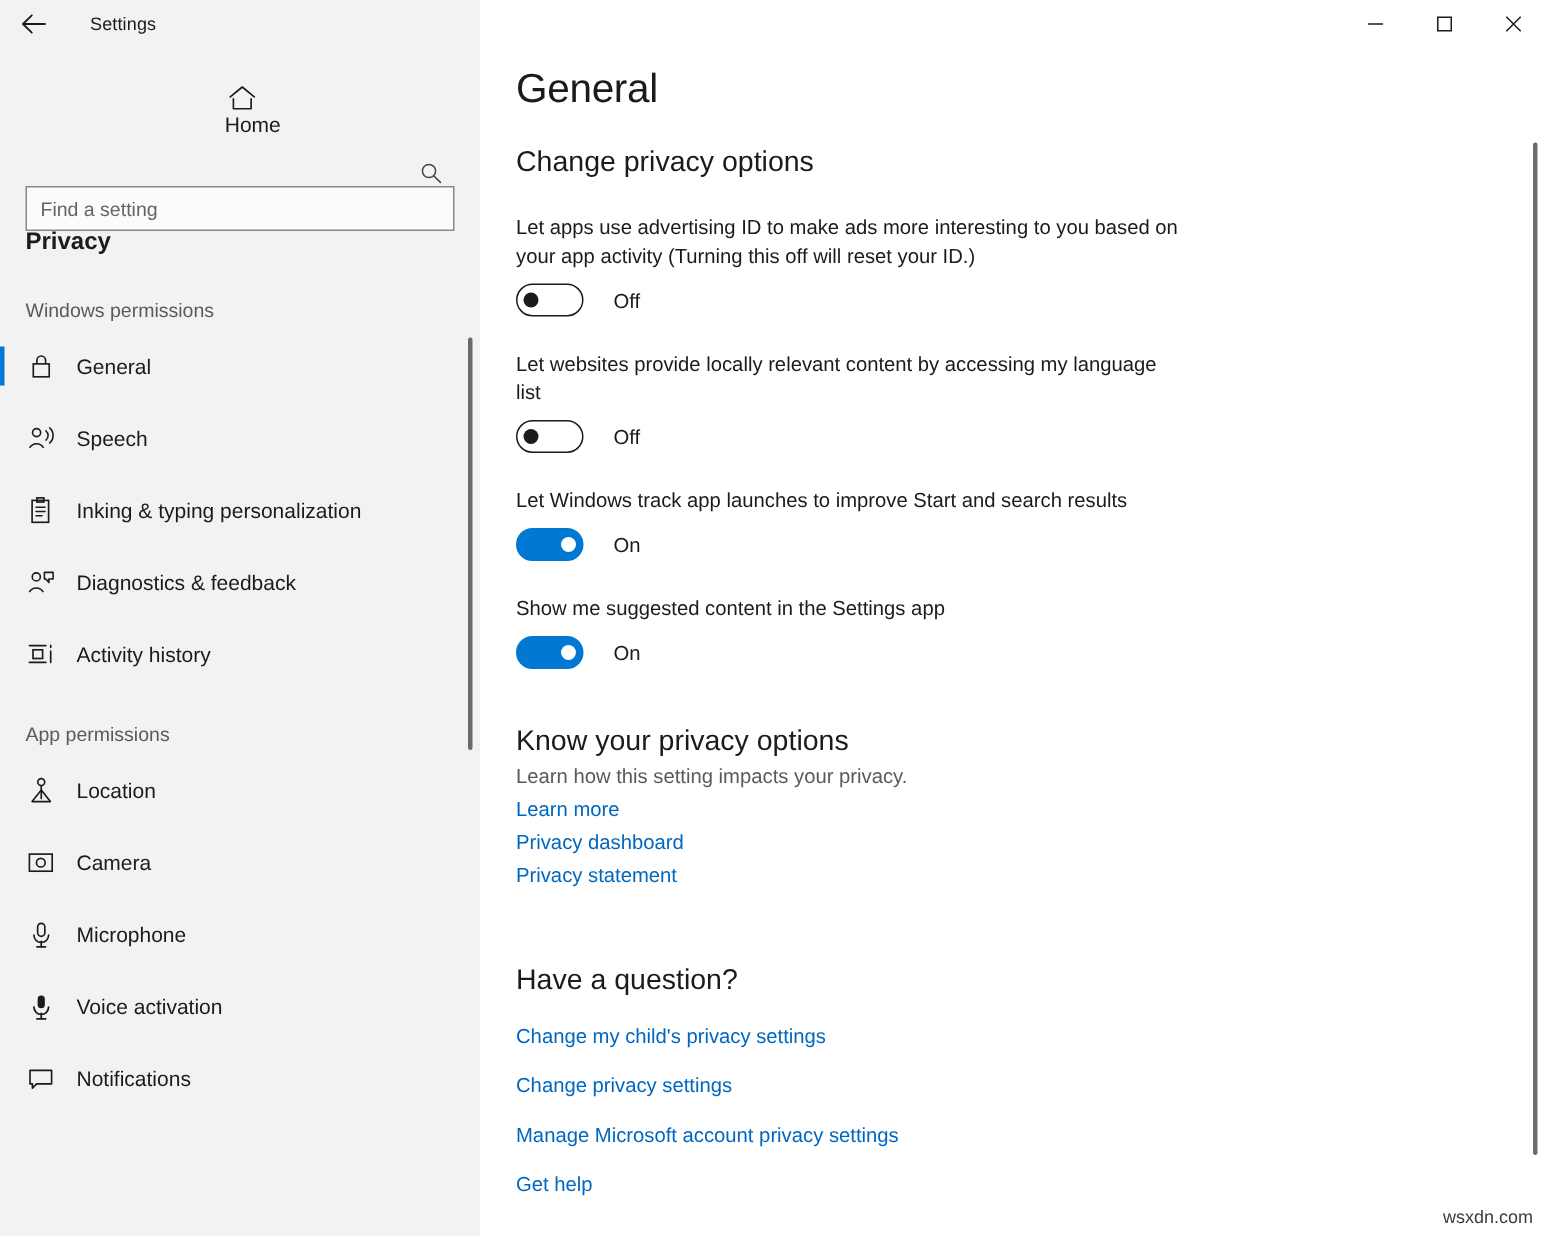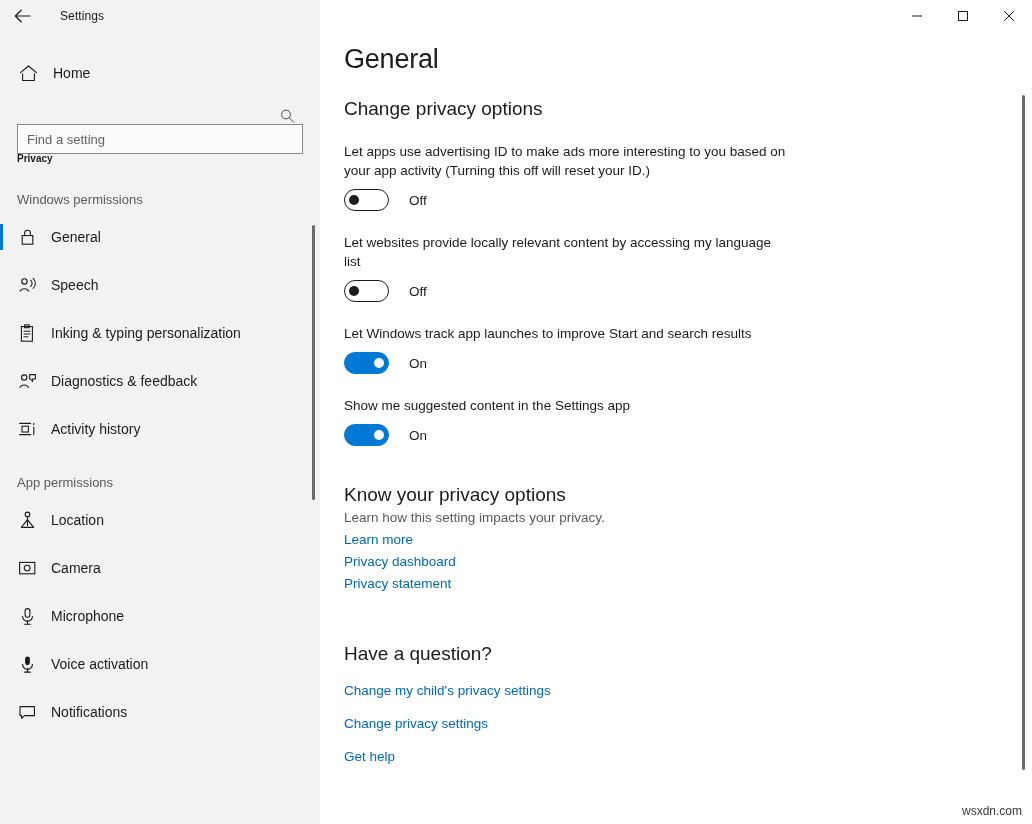--- a/index.html
+++ b/index.html
@@ -81,20 +81,21 @@
     background: #f2f2f2;
     overflow: hidden;
   }
   .home-row {
     display: flex;
     align-items: center;
     height: 34px;
     margin-top: 24px;
     padding-left: 17px;
     cursor: default;
+    flex-direction: column;
   }
   .home-row .ico {
     width: 22px; height: 22px;
     display: flex; align-items: center; justify-content: center;
     margin-right: 14px;
   }
   .home-label {
     font-size: 14px;
     color: #1b1b1b;
   }
@@ -117,21 +118,21 @@
     margin-top: 21px;
   }
   .search-box::placeholder { color: #646464; }
   .search-icon {
     position: absolute;
     right: 8px; top: 50%;
     transform: translateY(-50%);
     pointer-events: none;
   }
   .category-title {
-    font-size: 10px;
+    font-size: 16px;
     font-weight: bold;
     color: #1b1b1b;
     margin: 20px 0 0 17px;
   }
 
   .navgroup-header {
     font-size: 13px;
     color: #5a5a5a;
     margin: 28px 0 4px 17px;
   }
@@ -533,20 +534,21 @@
 
       <h2 class="block-title">Know your privacy options</h2>
       <p class="block-sub">Learn how this setting impacts your privacy.</p>
       <a class="link" href="#">Learn more</a>
       <a class="link" href="#">Privacy dashboard</a>
       <a class="link" href="#">Privacy statement</a>
 
       <h2 class="question-title">Have a question?</h2>
       <a class="link-lg" href="#">Change my child's privacy settings</a>
       <a class="link-lg" href="#">Change privacy settings</a>
+      <a class="link-lg" href="#">Manage Microsoft account privacy settings</a>
       <a class="link-lg" href="#">Get help</a>
 
     </div>
     <div class="content-scroll"></div>
   </div>
 
   <div class="watermark">wsxdn.com</div>
 
 </div>
 

